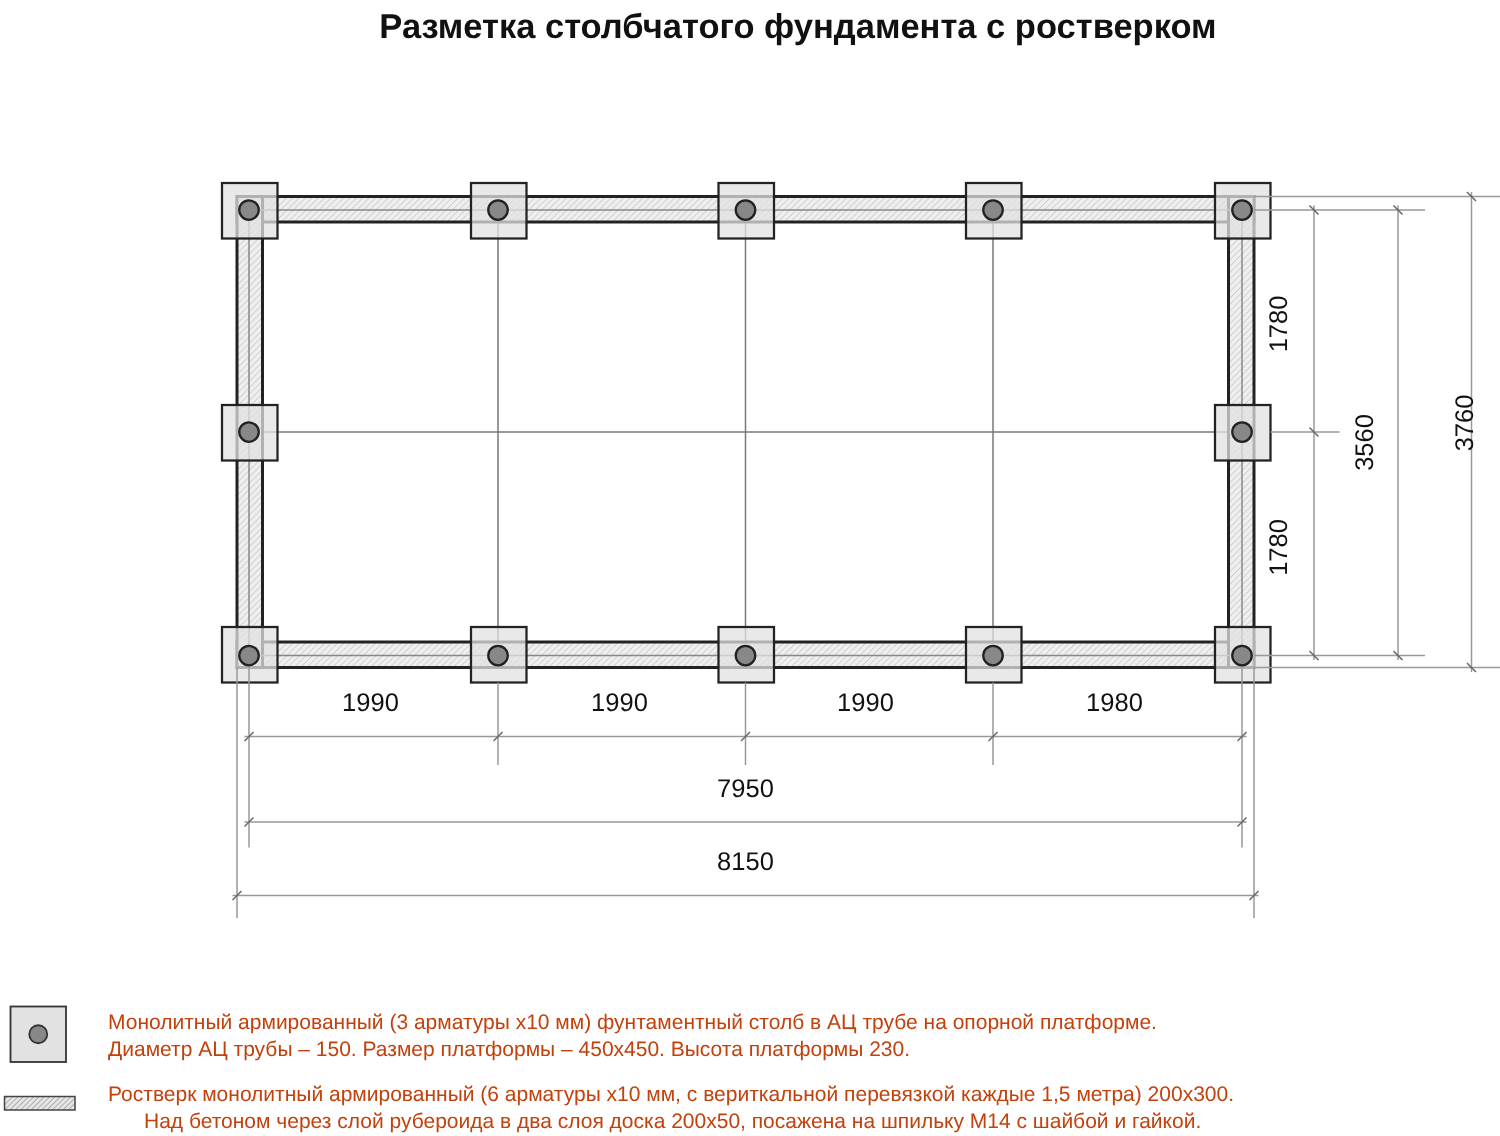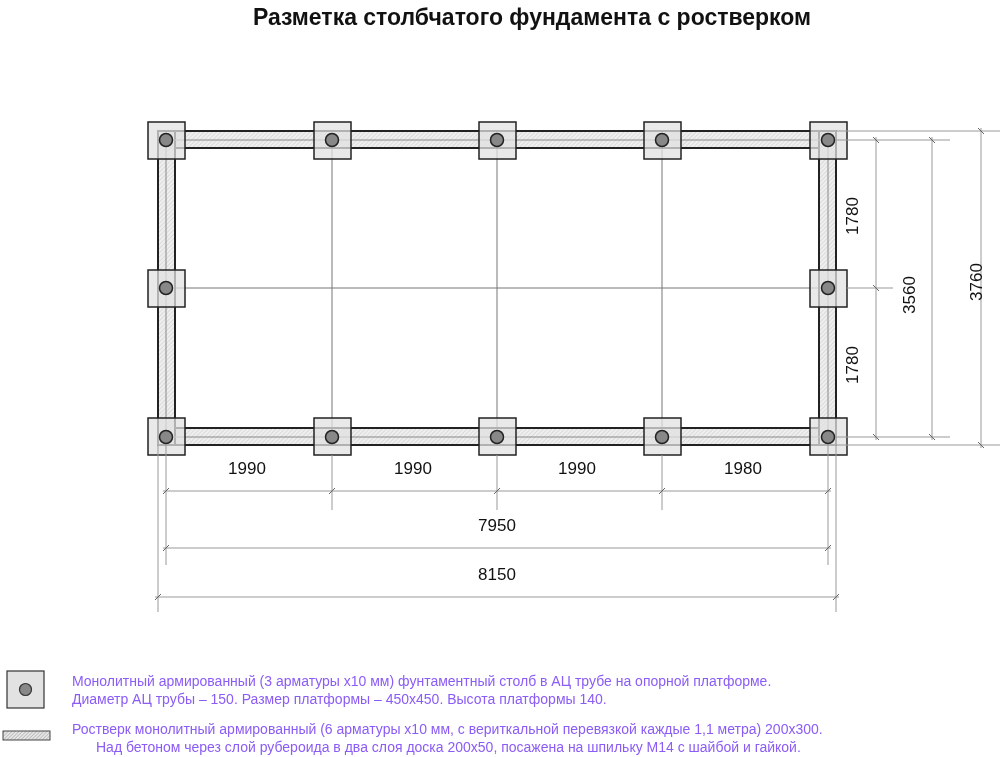--- a/index.html
+++ b/index.html
@@ -2,21 +2,21 @@
 <html><head>
   <meta charset="utf-8">
   <style>
     html, body { margin: 0; padding: 0; background: #ffffff; }
     body { width: 1000px; height: 757px; position: relative; overflow: hidden; font-family: "Liberation Sans", sans-serif; color: #111; }
     .title { position: absolute; left: 0; top: 4px; width: 1064px; text-align: center; font-size: 23px; font-weight: bold; letter-spacing: 0px; }
     svg#plan { position: absolute; left: 0; top: 0; }
     .dim-text { font-family: "Liberation Sans", sans-serif; font-size: 17px; fill: #111; }
     .legend-row { position: absolute; left: 0; width: 1000px; }
     .legend-icon { position: absolute; }
-    .legend-text { position: absolute; left: 72px; font-size: 14px; line-height: 18px; color: #8b5cf6; white-space: nowrap; }
+    .legend-text { position: absolute; left: 72px; font-size: 14px; line-height: 18px; color: #c2410c; white-space: nowrap; }
   </style>
 </head>
 <body>
 
 <div class="title">Разметка столбчатого фундамента с ростверком</div>
 
 <svg id="plan" width="1000" height="660" viewBox="0 0 1000 660" xmlns="http://www.w3.org/2000/svg">
   <defs>
     <pattern id="hatch" patternUnits="userSpaceOnUse" width="3" height="3" patternTransform="rotate(45)">
       <rect width="3" height="3" fill="#efefef"></rect>
@@ -153,28 +153,28 @@
   <text class="dim-text" transform="translate(915,295) rotate(-90)" text-anchor="middle">3560</text>
   <text class="dim-text" transform="translate(982,282) rotate(-90)" text-anchor="middle">3760</text>
 </svg>
 
 <div class="legend-row" style="top:670px; height:40px;">
   <svg class="legend-icon" style="left:6px; top:0px;" width="40" height="40">
     <rect x="1" y="1" width="37" height="37" fill="#e2e2e2" stroke="#333" stroke-width="1.2"></rect>
     <circle cx="19.5" cy="19.5" r="6" fill="#888" stroke="#333" stroke-width="1.2"></circle>
   </svg>
   <div class="legend-text" style="top:2px;">Монолитный армированный (3 арматуры х10 мм) фунтаментный столб в АЦ трубе на опорной платформе.</div>
-  <div class="legend-text" style="top:20px;">Диаметр АЦ трубы – 150. Размер платформы – 450х450. Высота платформы 140.</div>
+  <div class="legend-text" style="top:20px;">Диаметр АЦ трубы – 150. Размер платформы – 450х450. Высота платформы 230.</div>
 </div>
 
 <div class="legend-row" style="top:718px; height:40px;">
   <svg class="legend-icon" style="left:2px; top:12px;" width="50" height="12">
     <rect x="1" y="1" width="47" height="9" fill="url(#hatch2)" stroke="#444" stroke-width="1"></rect>
     <defs>
       <pattern id="hatch2" patternUnits="userSpaceOnUse" width="2.5" height="2.5" patternTransform="rotate(45)">
         <rect width="2.5" height="2.5" fill="#e6e6e6"></rect>
         <line x1="0" y1="0" x2="0" y2="2.5" stroke="#9a9a9a" stroke-width="1"></line>
       </pattern>
     </defs>
   </svg>
-  <div class="legend-text" style="top:2px;">Ростверк монолитный армированный (6 арматуры х10 мм, с вериткальной перевязкой каждые 1,1 метра) 200х300.</div>
+  <div class="legend-text" style="top:2px;">Ростверк монолитный армированный (6 арматуры х10 мм, с вериткальной перевязкой каждые 1,5 метра) 200х300.</div>
   <div class="legend-text" style="top:20px;margin-left:24px;">Над бетоном через слой рубероида в два слоя доска 200х50, посажена на шпильку М14 с шайбой и гайкой.</div>
 </div>
 
 </body></html>

